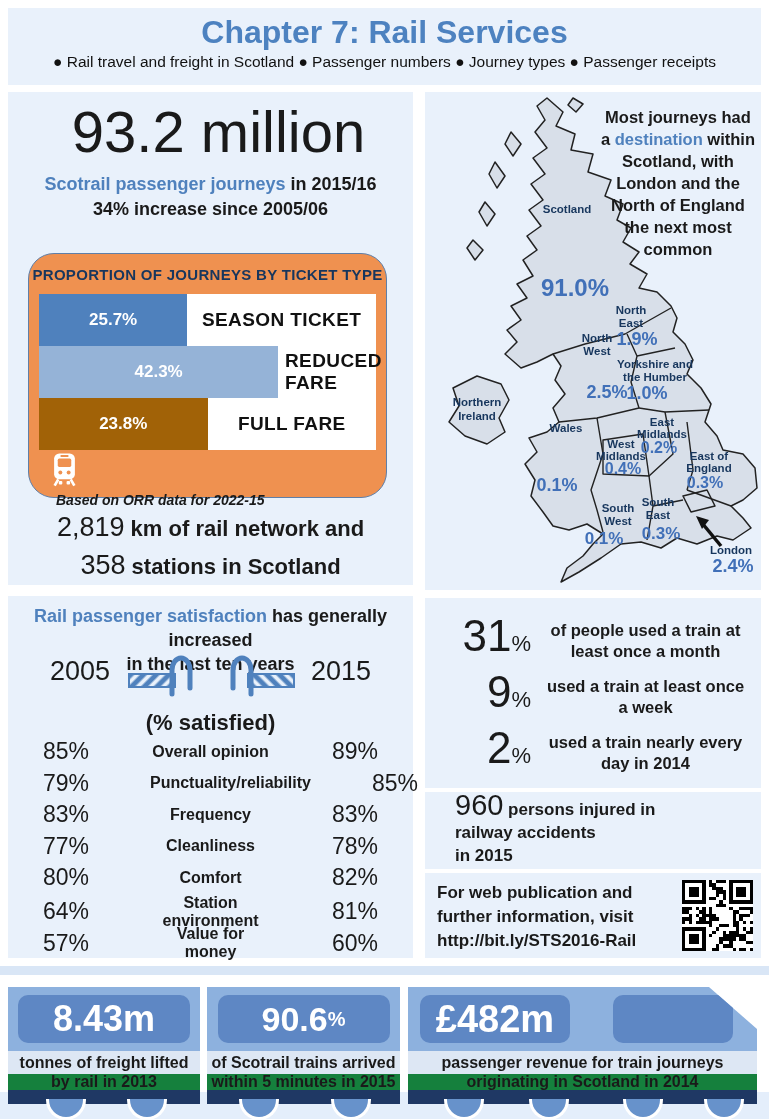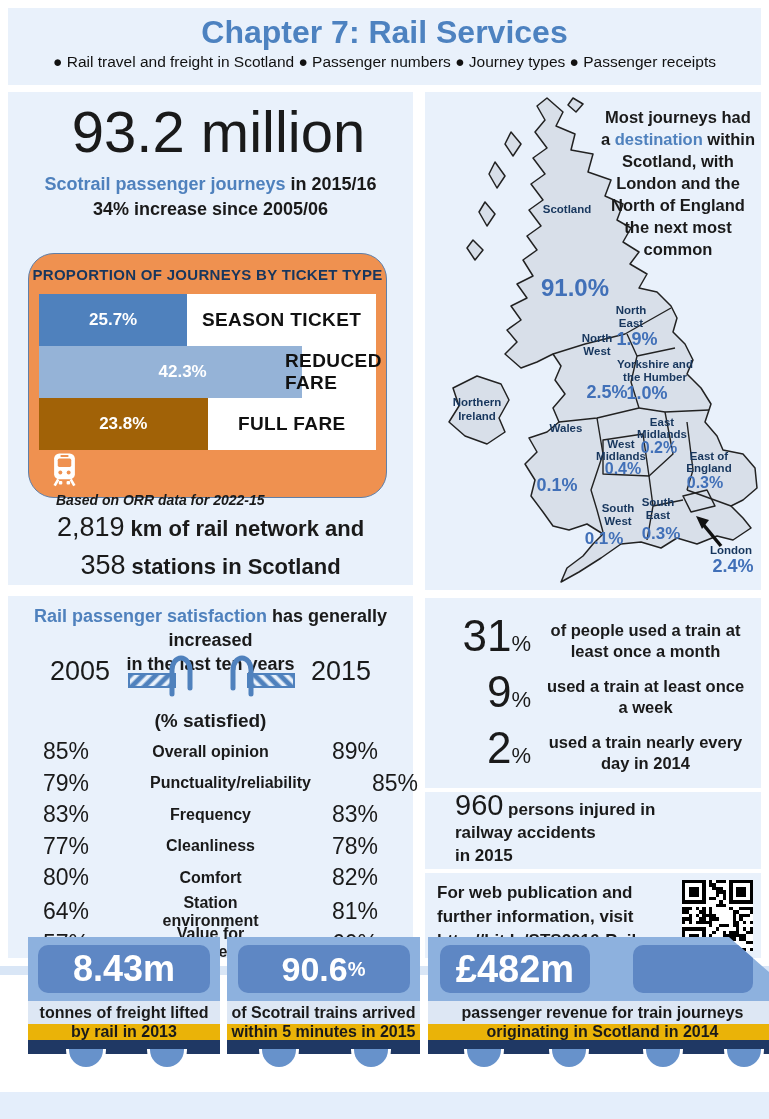--- a/index.html
+++ b/index.html
@@ -18,21 +18,21 @@
   
   .tbox{position:absolute;left:20px;top:161px;width:357px;height:243px;background:#ef9150;
         border:1.5px solid #5f7fa8;border-radius:26px;overflow:hidden;}
   .tbox-h{height:40px;display:flex;align-items:center;justify-content:center;
           color:#17365d;font-weight:bold;font-size:15px;letter-spacing:.3px;}
   .tbars{margin:0 10px;background:#fff;height:156px;}
   .trow{position:relative;height:52px;}
   .tbar{position:absolute;left:0;top:0;bottom:0;display:flex;align-items:center;justify-content:center;
         color:#fff;font-weight:bold;font-size:17px;}
   .tbar.b0{background:#4f81bd;}
-  .tbar.b1{background:#95b3d7;padding-left:24px;}
+  .tbar.b1{background:#95b3d7;}
   .tbar.b2{background:#a16207;}
   .tlab{position:absolute;top:0;bottom:0;display:flex;align-items:center;
         font-weight:600;font-size:19px;color:#111;letter-spacing:.4px;}
   .tlab.center{justify-content:center;text-align:center;}
   .tbox-f{height:46px;position:relative;}
   .train-ic{position:absolute;left:22px;top:2px;}
   .footnote{position:absolute;left:48px;top:400px;font-size:14px;font-style:italic;font-weight:bold;}
   .network{position:absolute;top:418px;left:0;width:100%;text-align:center;line-height:34px;}
   .net-num{font-size:27px;font-weight:400;}
   .net-txt{font-size:22px;font-weight:600;margin-top:23px;}
@@ -59,41 +59,41 @@
   .web-txt{position:absolute;left:12px;top:8px;font-size:17px;font-weight:600;line-height:24px;}
   .qr{position:absolute;right:8px;top:7px;width:71px;height:71px;background:#fff;}
   
   .p-sat{left:8px;top:596px;width:405px;height:362px;}
   .sat-title{position:absolute;top:8px;width:100%;text-align:center;font-size:18px;font-weight:bold;line-height:24px;}
   .sat-years{position:absolute;top:52px;left:0;width:100%;height:58px;}
   .yr{position:absolute;top:8px;font-size:27px;font-weight:400;}
   .yr.l{left:42px;} .yr.r{right:42px;}
   .thumb{position:absolute;top:4px;}
   .thumb.a{left:120px;} .thumb.b{left:215px;transform:scaleX(-1);}
-  .sat-note{position:absolute;top:114px;width:100%;text-align:center;font-size:19px;font-weight:600;}
+  .sat-note{position:absolute;top:114px;width:100%;text-align:center;font-size:22px;font-weight:600;}
   .sat-rows{position:absolute;top:140px;left:14px;right:14px;}
   .srow{display:grid;grid-template-columns:88px 1fr 88px;align-items:center;height:31.5px;gap:40px;}
   .sval{font-size:23px;font-weight:400;text-align:center;}
   .smet{font-size:16px;font-weight:600;text-align:center;}
   
   .band{position:absolute;left:0;width:769px;}
   .band.topb{top:966px;height:9px;background:#d9e6f6;}
   .band.botb{top:1092px;height:27px;background:#e4eefb;}
-  .train{position:absolute;top:937px;margin-left:20px;}
+  .train{position:absolute;top:987px;}
   .t1{left:8px;width:192px;}  .t2{left:207px;width:193px;}  .t3{left:408px;width:349px;}
   .t-in{overflow:hidden;}
   .t3 .t-in{clip-path:polygon(0 0,calc(100% - 48px) 0,100% 42px,100% 100%,0 100%);}
   .t-body{height:64px;background:#8db1de;display:flex;align-items:center;}
   .t-window{height:48px;background:#5e87c4;border-radius:10px;display:flex;align-items:center;
             justify-content:center;color:#fff;font-weight:bold;}
   .t1 .t-window,.t2 .t-window{margin:0 auto;width:172px;}
   .t3 .w1{margin-left:12px;width:150px;}
   .t3 .w2{margin-left:auto;margin-right:24px;width:120px;}
   .t-s1{height:23px;background:#dde7f4;text-align:center;font-size:16px;font-weight:bold;line-height:23px;}
-  .t-s2{height:16px;background:#eab308;text-align:center;font-size:16px;font-weight:bold;line-height:15px;}
+  .t-s2{height:16px;background:#15803d;text-align:center;font-size:16px;font-weight:bold;line-height:15px;}
   .t-navy{height:14px;background:#1f3864;}
   .wheel{position:absolute;top:112px;width:34px;height:18px;background:#6792cb;
          border:3px solid #fff;border-top:none;border-radius:0 0 20px 20px;z-index:3;}
   .v36{font-size:36px;} .v34{font-size:34px;} .v38{font-size:38px;}
   .vunit{font-size:20px;font-weight:bold;}
 </style>
 </head>
 <body>
 
 <div class="page">

